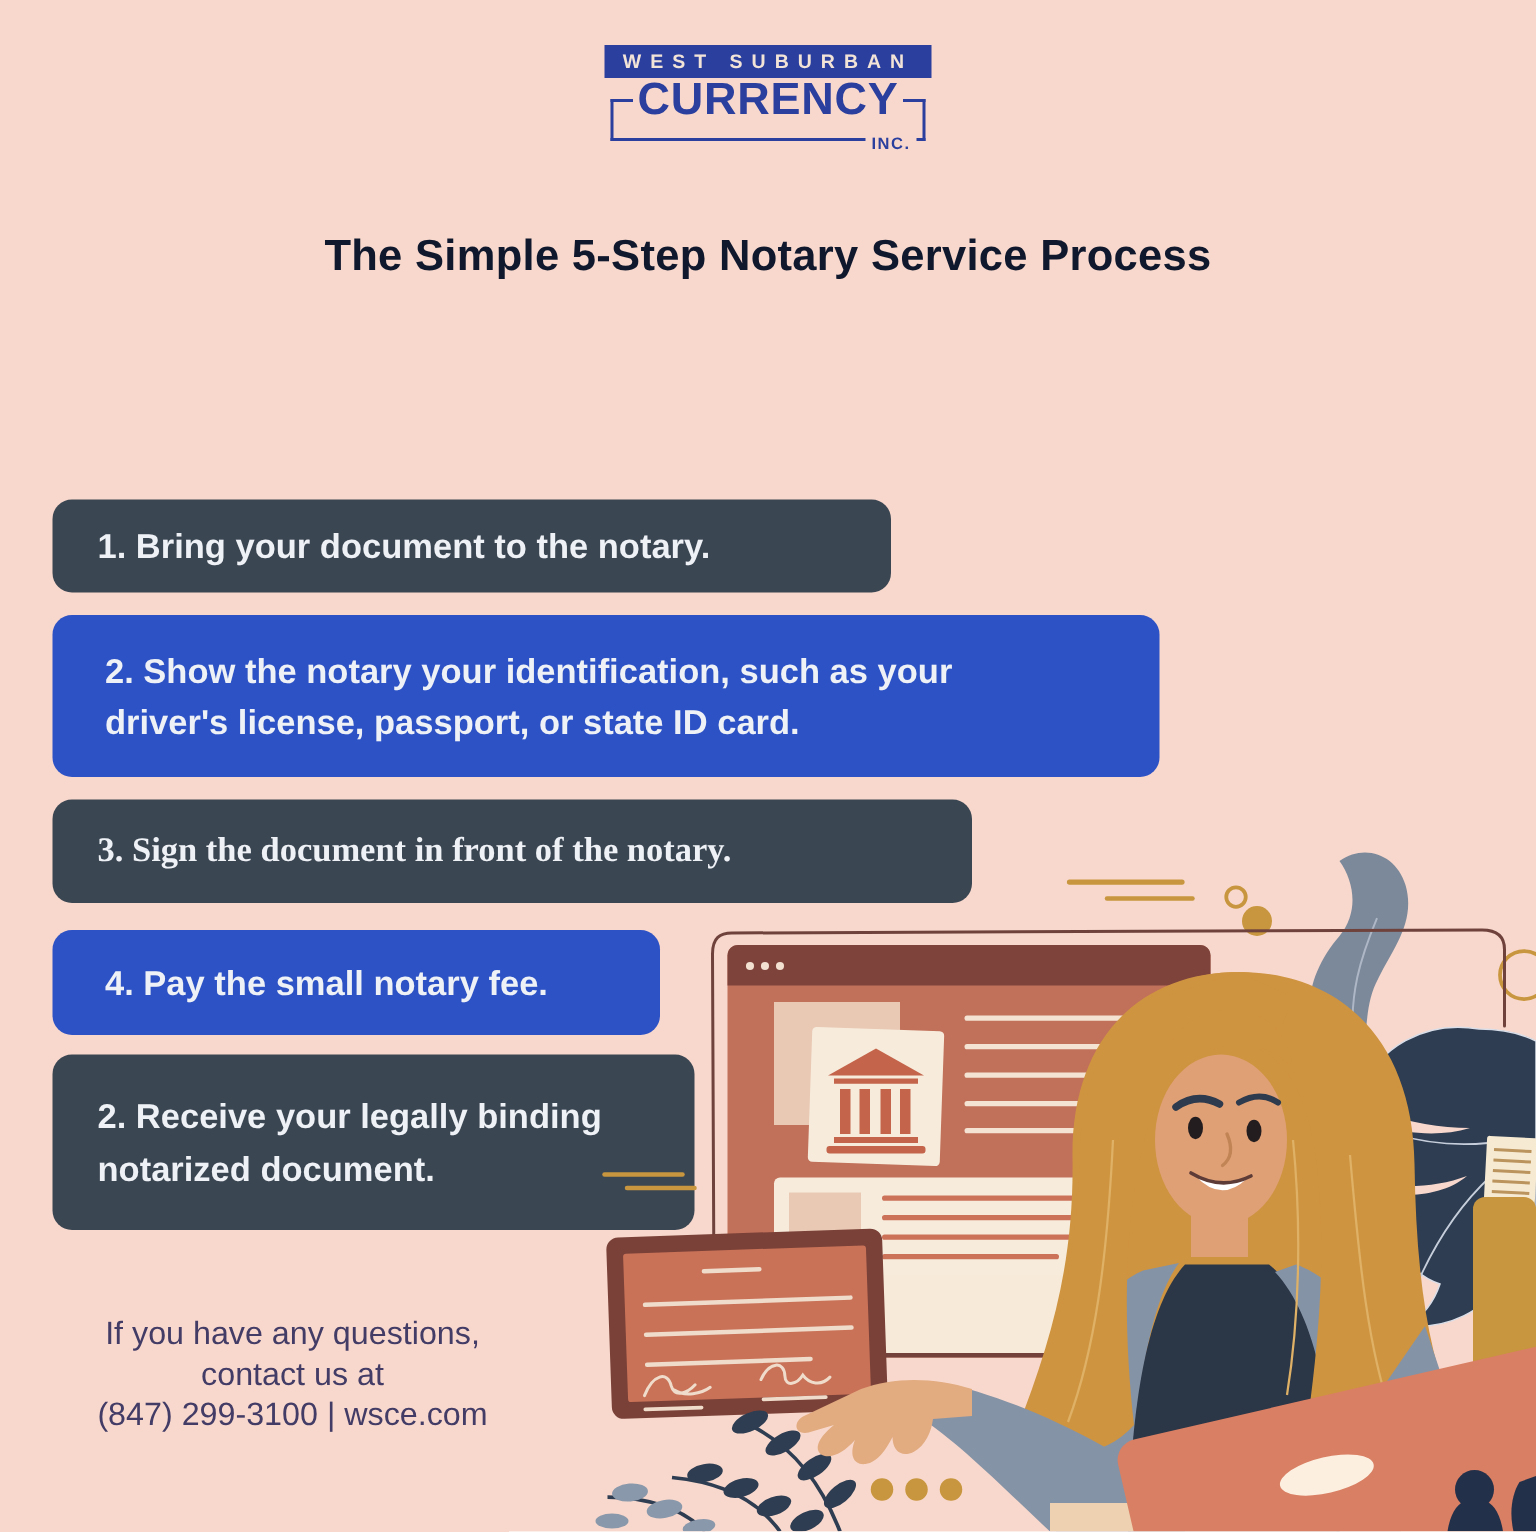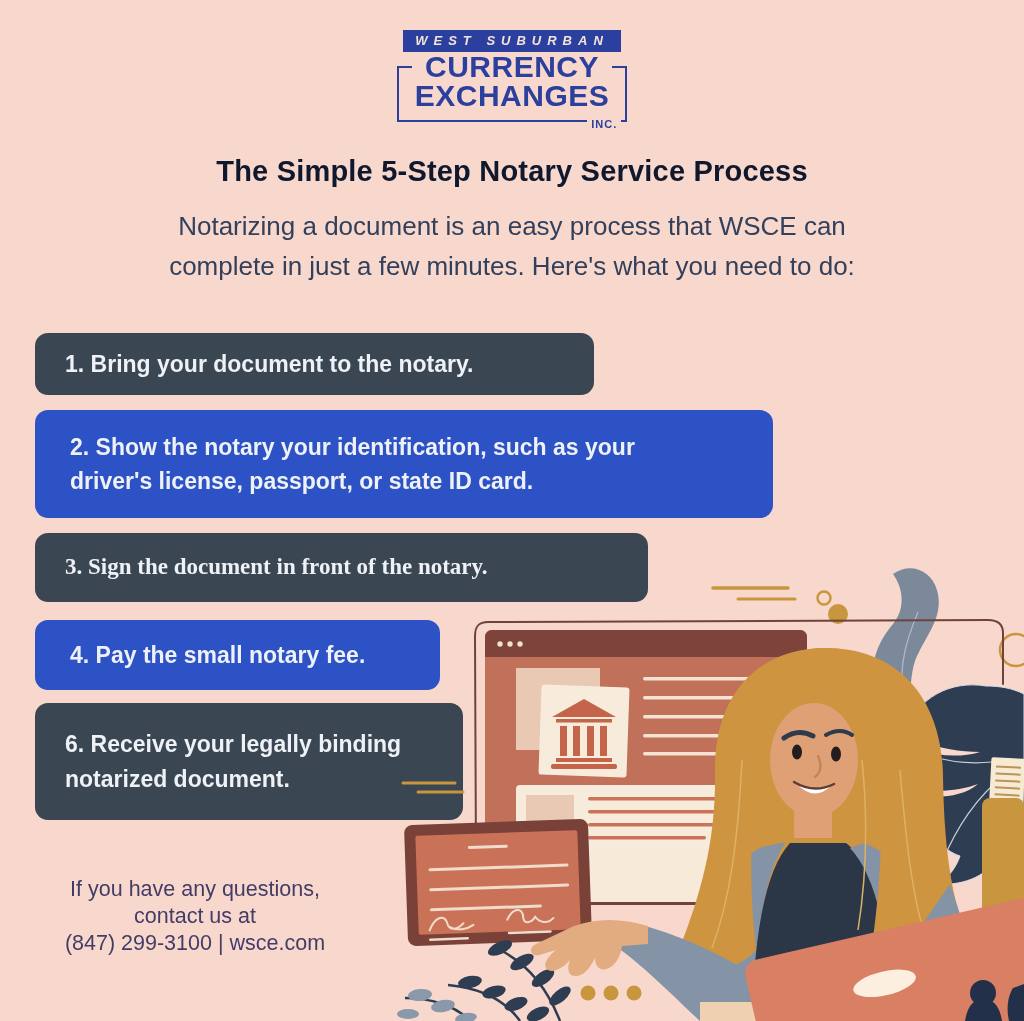--- a/index.html
+++ b/index.html
@@ -4,21 +4,21 @@
 <style>
   html,body{margin:0;padding:0;background:#fff;}
   .canvas{
     position:relative;width:1024px;height:1021px;overflow:hidden;
     background:var(--c-bg);
     font-family:"Liberation Sans",sans-serif;
   }
   
   .logo{position:absolute;top:30px;left:0;width:100%;text-align:center;z-index:2;}
   .logo-banner{display:inline-block;background:var(--c-logo-blue);color:#f3e4d8;
-    font-size:13px;font-weight:700;letter-spacing:6px;padding:3px 12px 4px;font-style:italic;}
+    font-size:13px;font-weight:700;letter-spacing:6px;padding:3px 12px 4px;}
   .logo-main{position:relative;display:inline-block;margin-top:1px;padding:0 18px 12px;}
   .logo-word{font-size:30px;font-weight:700;color:var(--c-logo-blue);line-height:0.95;
     letter-spacing:0.5px;white-space:nowrap;}
   .logo-frame{position:absolute;left:0;right:0;top:13px;bottom:0;
     border:2px solid var(--c-logo-blue);border-top:none;}
   .logo-tick{position:absolute;top:13px;width:15px;height:2px;background:var(--c-logo-blue);}
   .logo-tick.l{left:0;} .logo-tick.r{right:0;}
   .logo-inc{position:absolute;right:6px;bottom:-8px;background:var(--c-bg);
     color:var(--c-logo-blue);font-size:11px;font-weight:700;letter-spacing:1px;padding:0 4px;margin-top:31px;}
   
@@ -47,35 +47,32 @@
 
 <div class="canvas">
 
   <div class="logo">
     <div><span class="logo-banner">WEST SUBURBAN</span></div>
     <div class="logo-main">
       <span class="logo-tick l"></span>
       <span class="logo-tick r"></span>
       <span class="logo-frame"></span>
       <div class="logo-word">CURRENCY</div>
-      <div class="logo-word">EXCHANGES</div>
       <span class="logo-inc">INC.</span>
     </div>
   </div>
 
   <div class="page-title">The Simple 5-Step Notary Service Process</div>
-  <div class="intro">Notarizing a document is an easy process that WSCE can
-complete in just a few minutes. Here's what you need to do:</div>
 
   <div class="step step1 dark">1. Bring your document to the notary.</div>
   <div class="step step2 blue">2. Show the notary your identification, such as your
 driver's license, passport, or state ID card.</div>
   <div class="step step3 dark">3. Sign the document in front of the notary.</div>
   <div class="step step4 blue">4. Pay the small notary fee.</div>
-  <div class="step step5 dark">6. Receive your legally binding
+  <div class="step step5 dark">2. Receive your legally binding
 notarized document.</div>
 
   <div class="contact">If you have any questions,
 contact us at
 (847) 299-3100 | wsce.com</div>
 
   <svg class="illustration" viewBox="0 0 1024 1021" aria-hidden="true">
 
     <g stroke="var(--c-gold)" stroke-linecap="round" fill="none">
       <line x1="713" y1="588" x2="788" y2="588" stroke-width="3.5"></line>

